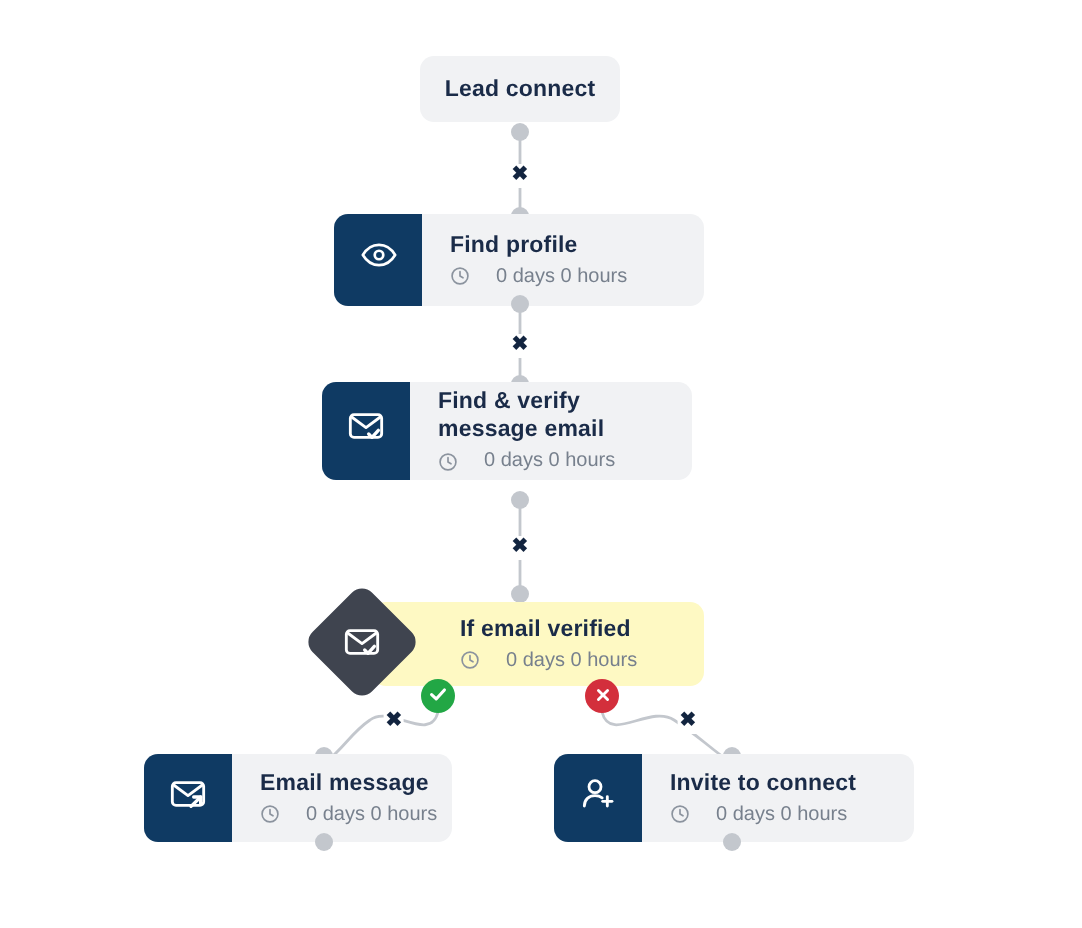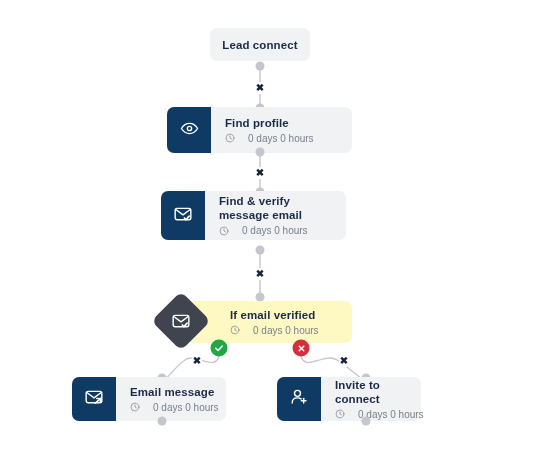--- a/index.html
+++ b/index.html
@@ -310,21 +310,21 @@
             <path d="M12 6.8 L12 12 L15.6 14.2"></path>
           </svg>
         </span>
         <span>0 days 0 hours</span>
       </div>
     </div>
   </div>
   <div class="port" style="left:162px; top:421px;"></div>
 
   <div class="port" style="left:366px; top:378px;"></div>
-  <div class="node" style="left:277px; top:377px; width:144px; height:44px;">
+  <div class="node" style="left:277px; top:377px; width:180px; height:44px;">
     <div class="node-icon">
       <span>
         <svg width="20" height="20" viewBox="0 0 24 24" fill="none" stroke="#ffffff" stroke-width="1.7" stroke-linecap="round" stroke-linejoin="round">
           <circle cx="10.2" cy="7.6" r="3.6"></circle>
           <path d="M3.8 19.2 C 3.8 15.2 6.6 13 10.2 13 C 11.9 13 13.4 13.5 14.5 14.3"></path>
           <path d="M17.6 13.6 L17.6 19.2"></path>
           <path d="M14.8 16.4 L20.4 16.4"></path>
         </svg>
       </span>
     </div>

